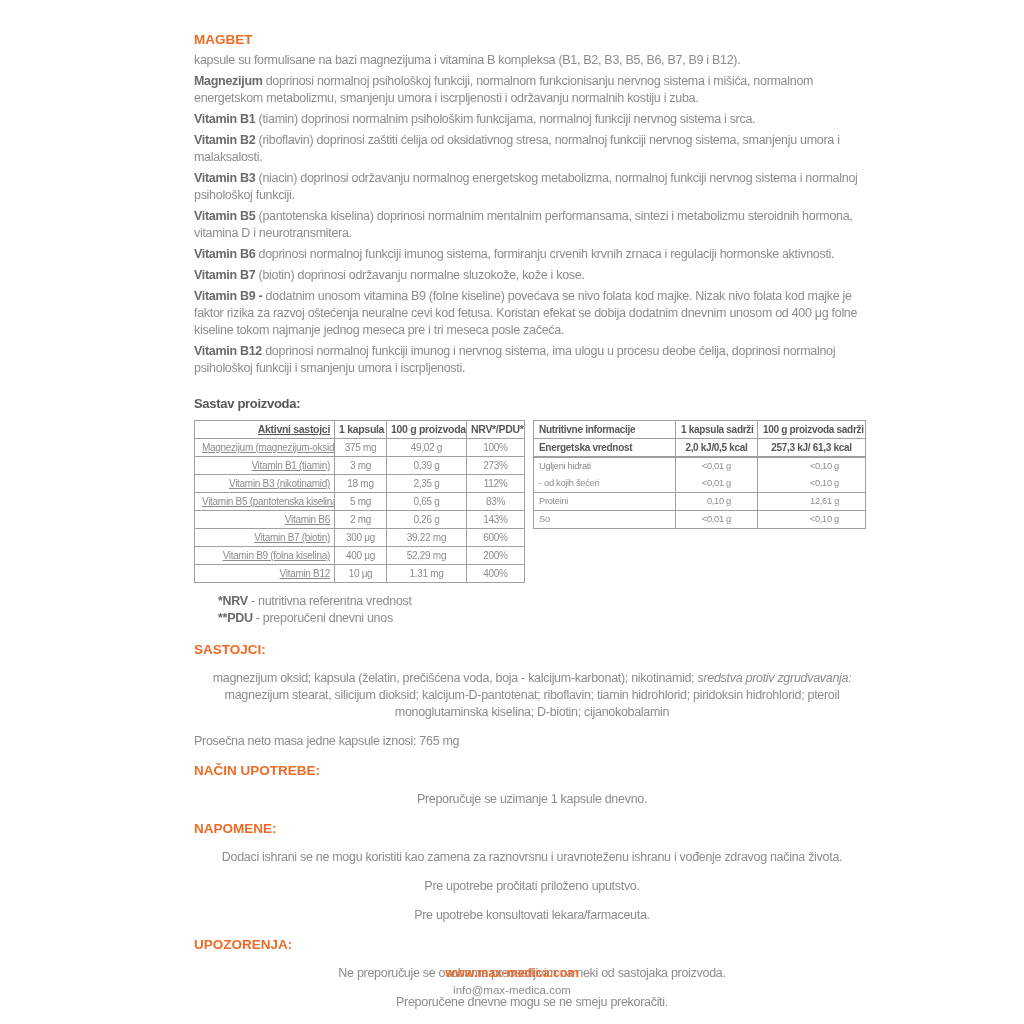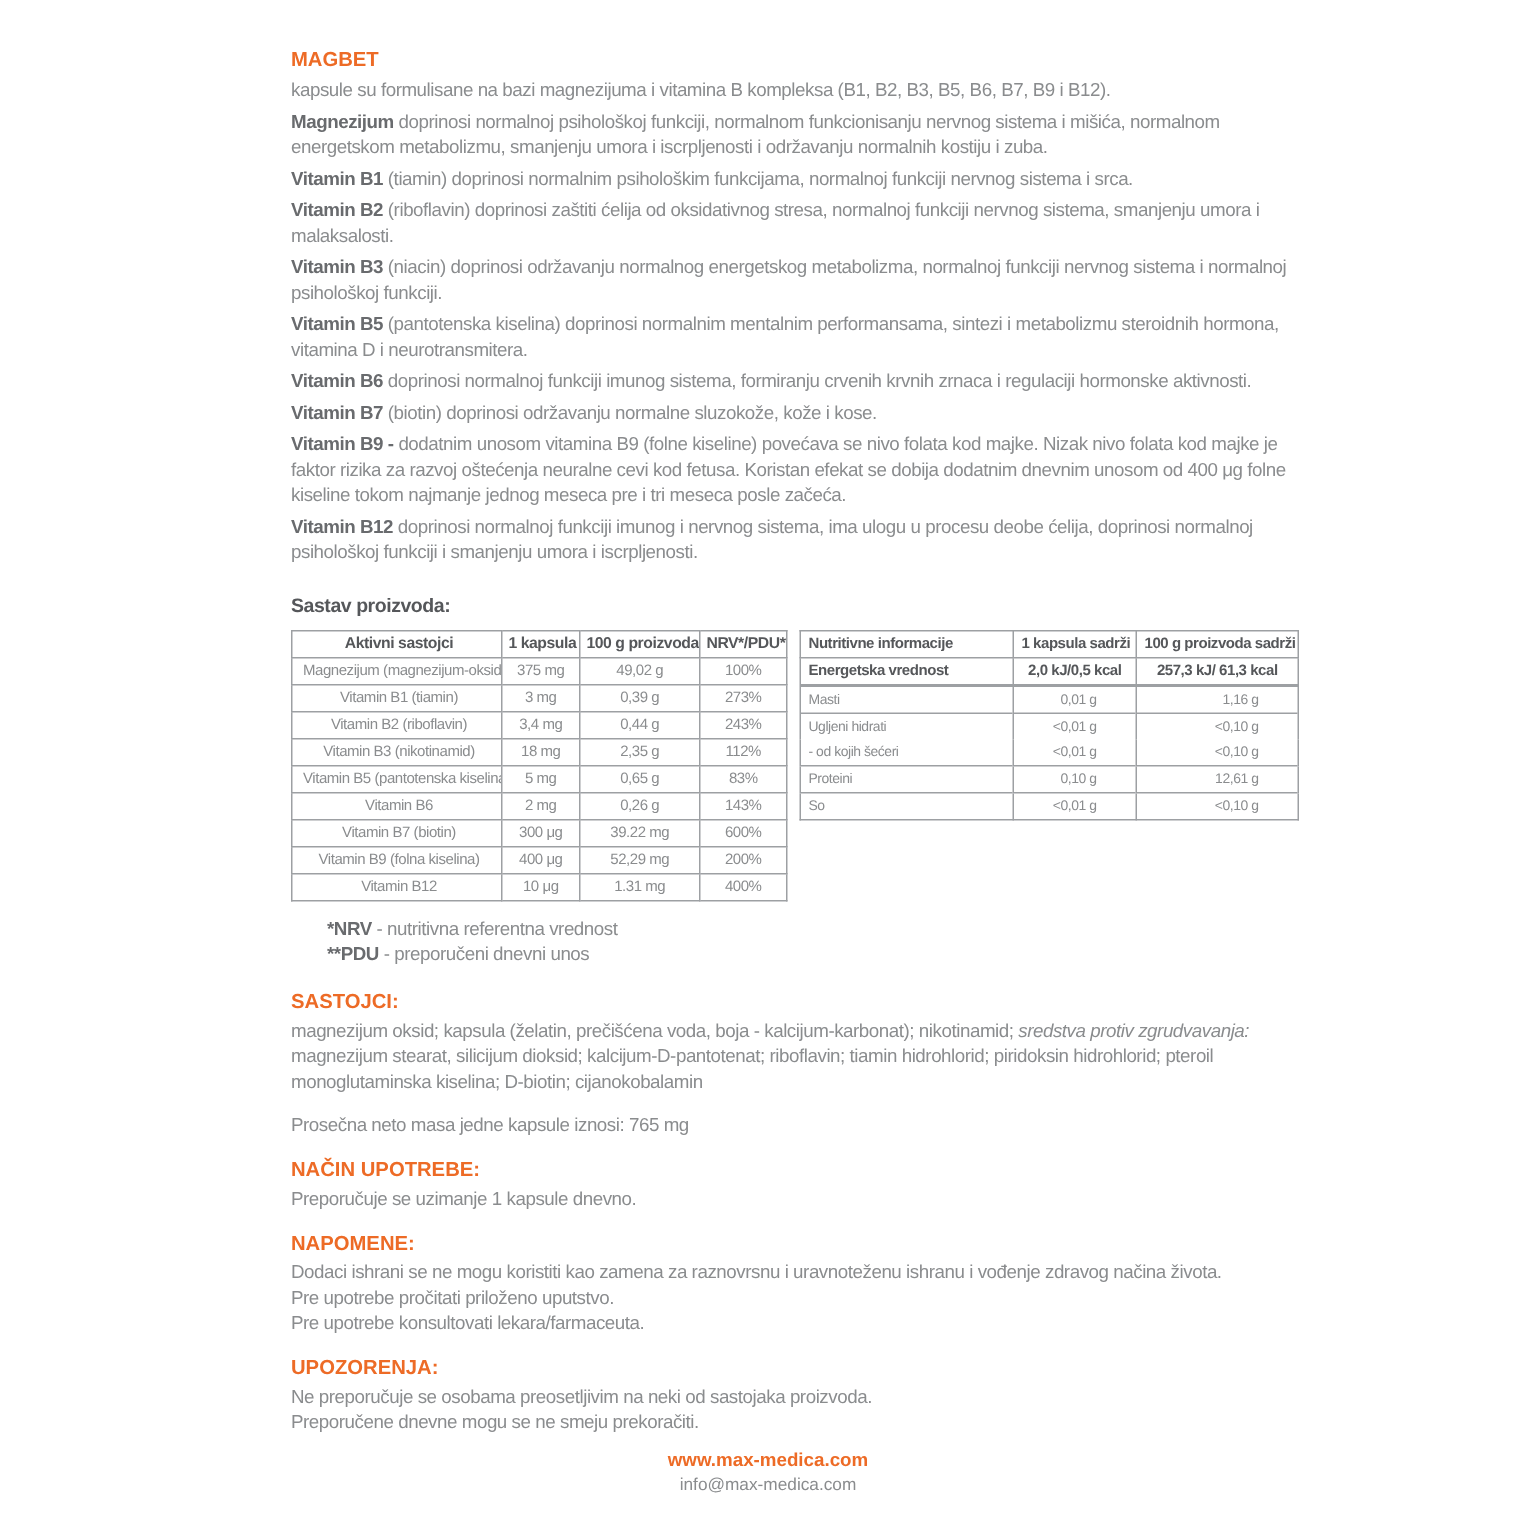--- a/index.html
+++ b/index.html
@@ -19,21 +19,21 @@
   .tables { display:flex; gap:8px; align-items:flex-start; }
   table { border-collapse:collapse; table-layout:fixed; }
 
   .comp-table { width:330px; }
   .comp-table th, .comp-table td {
     border:1px solid #9da0a3; height:17px; padding:0 4px;
     font-size:10px; letter-spacing:-0.3px; font-weight:normal; color:#8a8c8e;
     text-align:center; white-space:nowrap; overflow:hidden;
   }
   .comp-table th { font-weight:bold; color:#55575a; font-size:10.5px; }
-  .comp-table th:first-child, .comp-table td:first-child { text-align:center; padding-left:7px; }
+  .comp-table th:first-child, .comp-table td:first-child { text-align:right; padding-left:7px;text-decoration:underline; }
 
   .nutr-table { width:332px; }
   .nutr-table th, .nutr-table td {
     border-left:1px solid #9da0a3; border-right:1px solid #9da0a3;
     height:17px; padding:0 5px; font-size:9.3px; letter-spacing:-0.3px;
     color:#8a8c8e; font-weight:normal; white-space:nowrap; overflow:hidden; text-align:left;
   }
   .nutr-table tr.nutr-head th {
     border:1px solid #9da0a3; font-weight:bold; color:#55575a; font-size:10px;
   }
@@ -46,21 +46,21 @@
   .nutr-table tr.grp td { border-top:1px solid #9da0a3; }
   .nutr-table tr.sub td { border-top:none; }
   .nutr-table tr:last-child td { border-bottom:1px solid #9da0a3; }
   .nutr-table td.val { text-align:right; padding-right:26px; }
 
   .footnotes { margin-top:10px; }
   .footnotes div { line-height:17px;margin-left:24px; }
   .fn-term { font-weight:bold; color:#696b6e; }
 
   .section-heading { color:#ed6b26; font-weight:bold; font-size:13.5px; letter-spacing:0; margin:14px 0 3px 0; }
-  .content p.body-p { margin:0; }
+  .content p.body-p { margin:12px;text-align:center; }
   .net-mass { margin:12px 0 0 0; }
   .mt { margin-top:12px; }
 
   .footer { position:absolute; left:0; top:966px; width:1024px; text-align:center; }
   .website { color:#ed6b26; font-weight:bold; font-size:12.5px; }
   .email { color:#8a8c8e; font-size:11.5px; margin-top:4px; }
 </style>
 </head>
 <body>
 
@@ -104,26 +104,20 @@
               <td>Magnezijum (magnezijum-oksid)</td>
               <td>375 mg</td>
               <td>49,02 g</td>
               <td>100%</td>
             </tr>
         <tr>
               <td>Vitamin B1 (tiamin)</td>
               <td>3 mg</td>
               <td>0,39 g</td>
               <td>273%</td>
-            </tr>
-        <tr>
-              <td>Vitamin B2 (riboflavin)</td>
-              <td>3,4 mg</td>
-              <td>0,44 g</td>
-              <td>243%</td>
             </tr>
         <tr>
               <td>Vitamin B3 (nikotinamid)</td>
               <td>18 mg</td>
               <td>2,35 g</td>
               <td>112%</td>
             </tr>
         <tr>
               <td>Vitamin B5 (pantotenska kiselina)</td>
               <td>5 mg</td>
@@ -168,25 +162,20 @@
           <th>Nutritivne informacije</th>
           <th>1 kapsula sadrži</th>
           <th>100 g proizvoda sadrži</th>
         </tr>
         <tr class="energy">
           <td>Energetska vrednost</td>
           <td>2,0 kJ/0,5 kcal</td>
           <td>257,3 kJ/ 61,3 kcal</td>
         </tr>
         <tr class="grp">
-              <td>Masti</td>
-              <td class="val">0,01 g</td>
-              <td class="val">1,16 g</td>
-            </tr>
-        <tr class="grp">
               <td>Ugljeni hidrati</td>
               <td class="val">&lt;0,01 g</td>
               <td class="val">&lt;0,10 g</td>
             </tr>
         <tr class="sub">
               <td>- od kojih šećeri</td>
               <td class="val">&lt;0,01 g</td>
               <td class="val">&lt;0,10 g</td>
             </tr>
         <tr class="grp">

